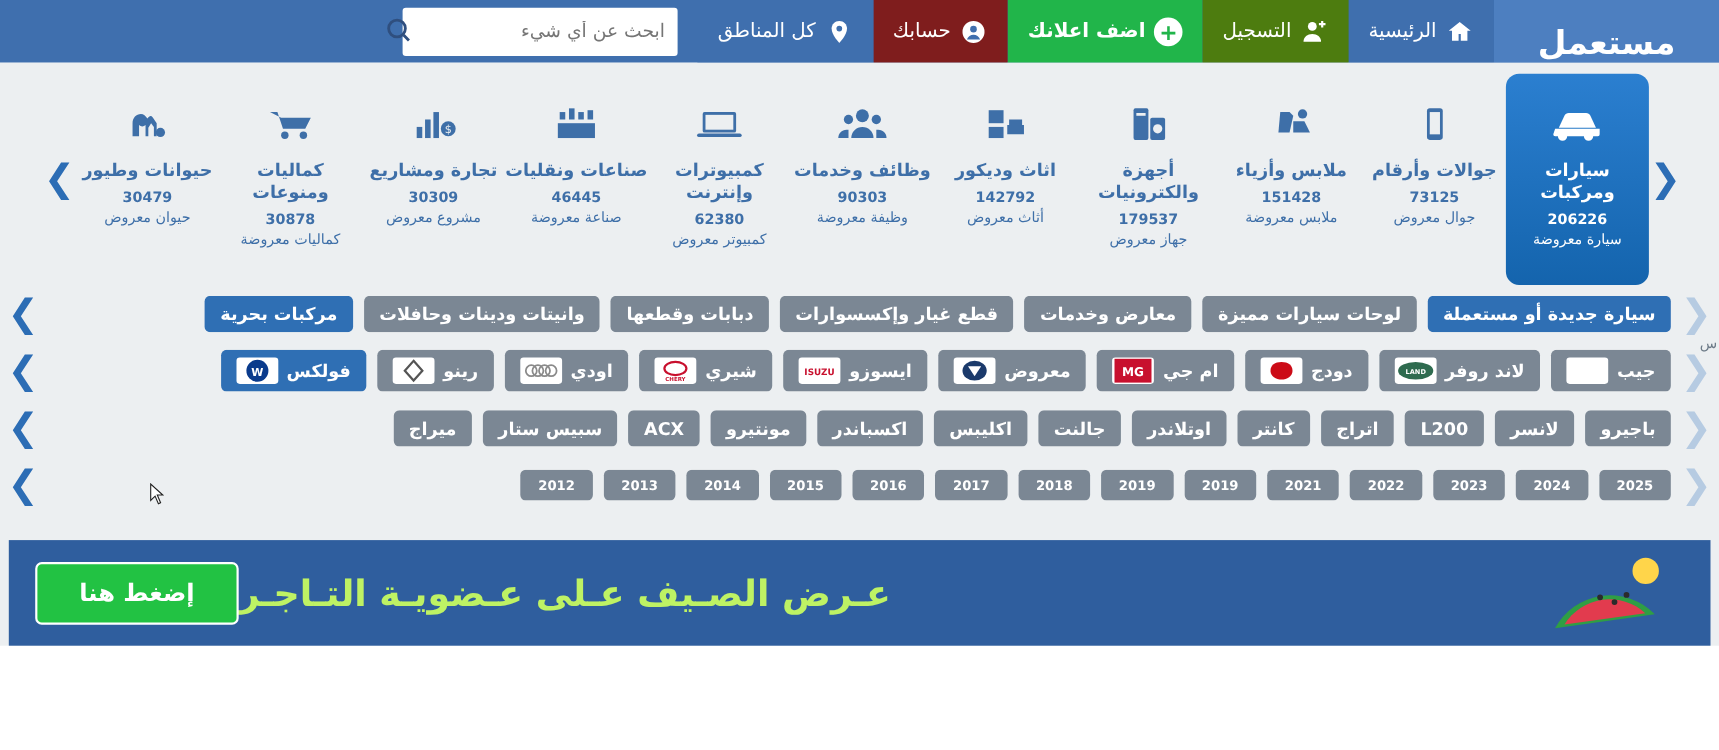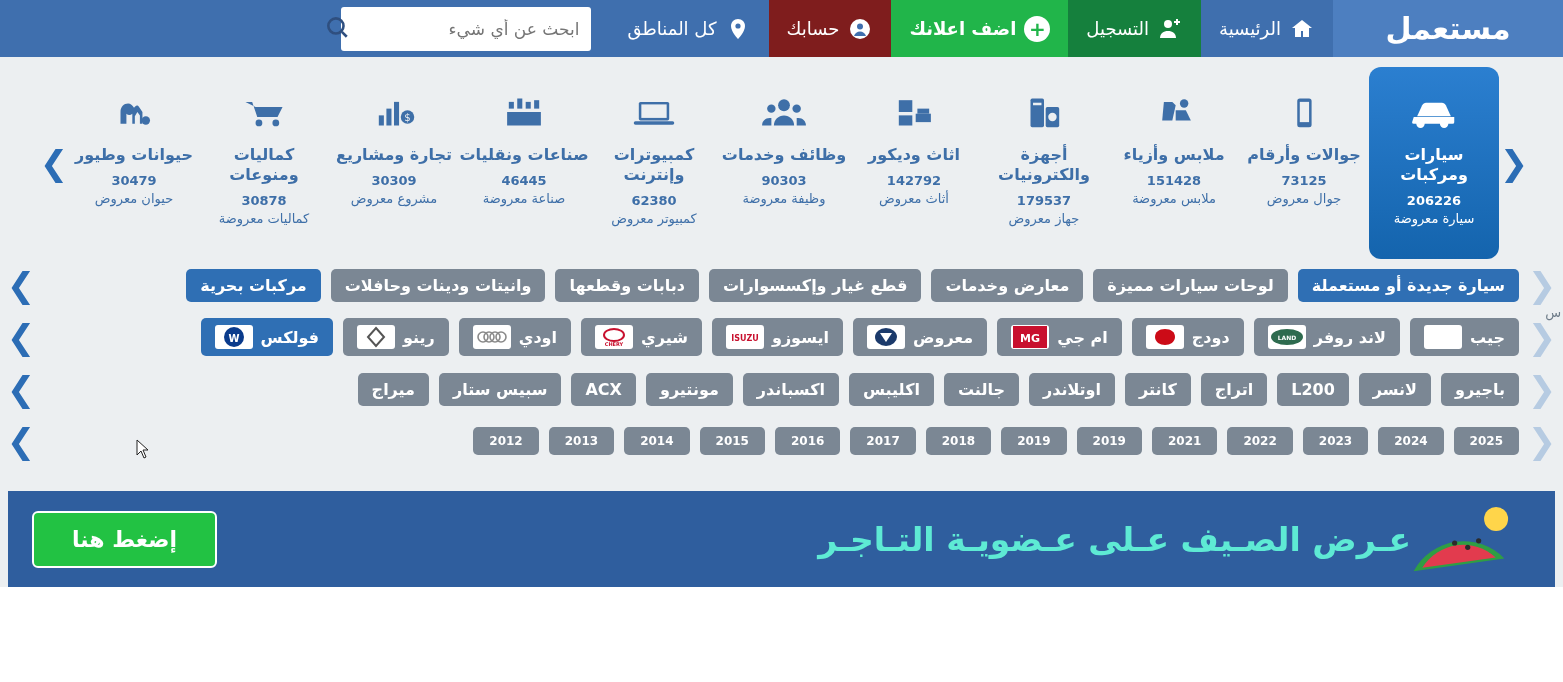--- a/index.html
+++ b/index.html
@@ -14,37 +14,37 @@
 
   
   .topnav {
     height: 57px;
     background: #3f6fae;
     display: flex;
     align-items: stretch;
     direction: rtl;
   }
   .logo-box {
-    width: 230px;
+    width: 205px;
     background: #4d7fc0;
-    display: flex; align-items: center; justify-content: center;
+    display: flex; align-items: flex-end; justify-content: center;
     color: #ffffff;
     font-size: 30px;
     font-weight: bold;
     letter-spacing: -1px;
   }
   .nav-item {
     display: flex; align-items: center; gap: 8px;
     padding: 0 18px;
     color: #ffffff;
     font-size: 18px;
     white-space: nowrap;
   }
   .nav-item.home { background: #3f6fae; }
-  .nav-item.signup { background: #15803d; }
+  .nav-item.signup { background: #4d7c0f; }
   .nav-item.add { background: #21b54a; font-weight: bold; }
   .nav-item.account { background: #7f1d1d; }
   .nav-item.regions { background: #3f6fae; }
   .nav-icon {
     display:inline-flex; align-items:center; justify-content:center;
     width: 26px; height: 26px;
   }
   .nav-icon svg { width: 24px; height: 24px; fill: #ffffff; }
   .circle-plus {
     width: 26px; height: 26px; border-radius: 50%;
@@ -165,24 +165,24 @@
     left: 8px; right: 8px;
     bottom: 0;
     height: 96px;
     background: #2f5e9e;
     display: flex; align-items: center; direction: rtl;
     padding: 0 24px;
   }
   .banner-wm { width: 120px; display:flex; align-items:center; justify-content:center; }
   .banner-text {
     flex: 1;
-    color: #5eead4;
+    color: #bef264;
     font-size: 33px;
     font-weight: bold;
-    text-align: right;
+    text-align: left;
     letter-spacing: 1px;
   }
   .banner-btn {
     background: #22c243;
     color: #ffffff;
     font-size: 22px;
     font-weight: bold;
     padding: 14px 38px;
     border-radius: 6px;
     border: 2px solid #ffffff;

